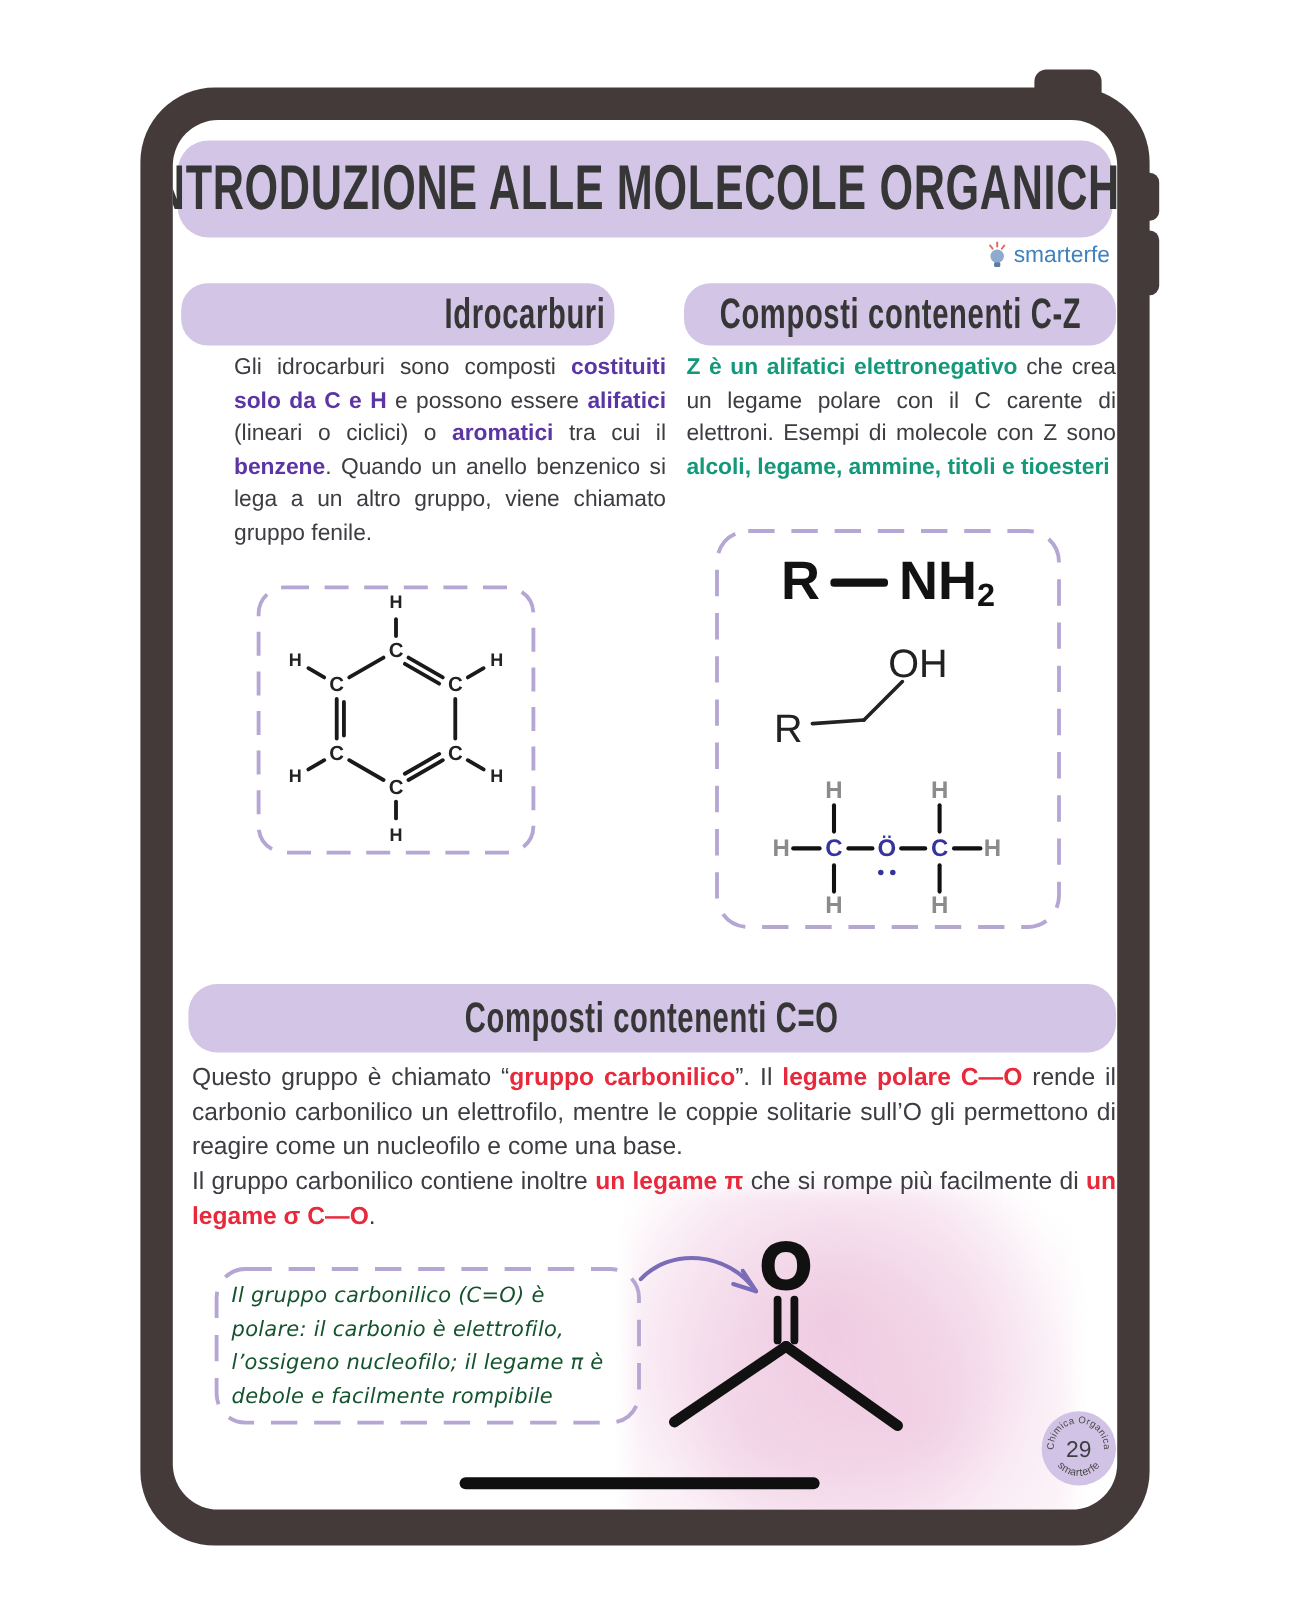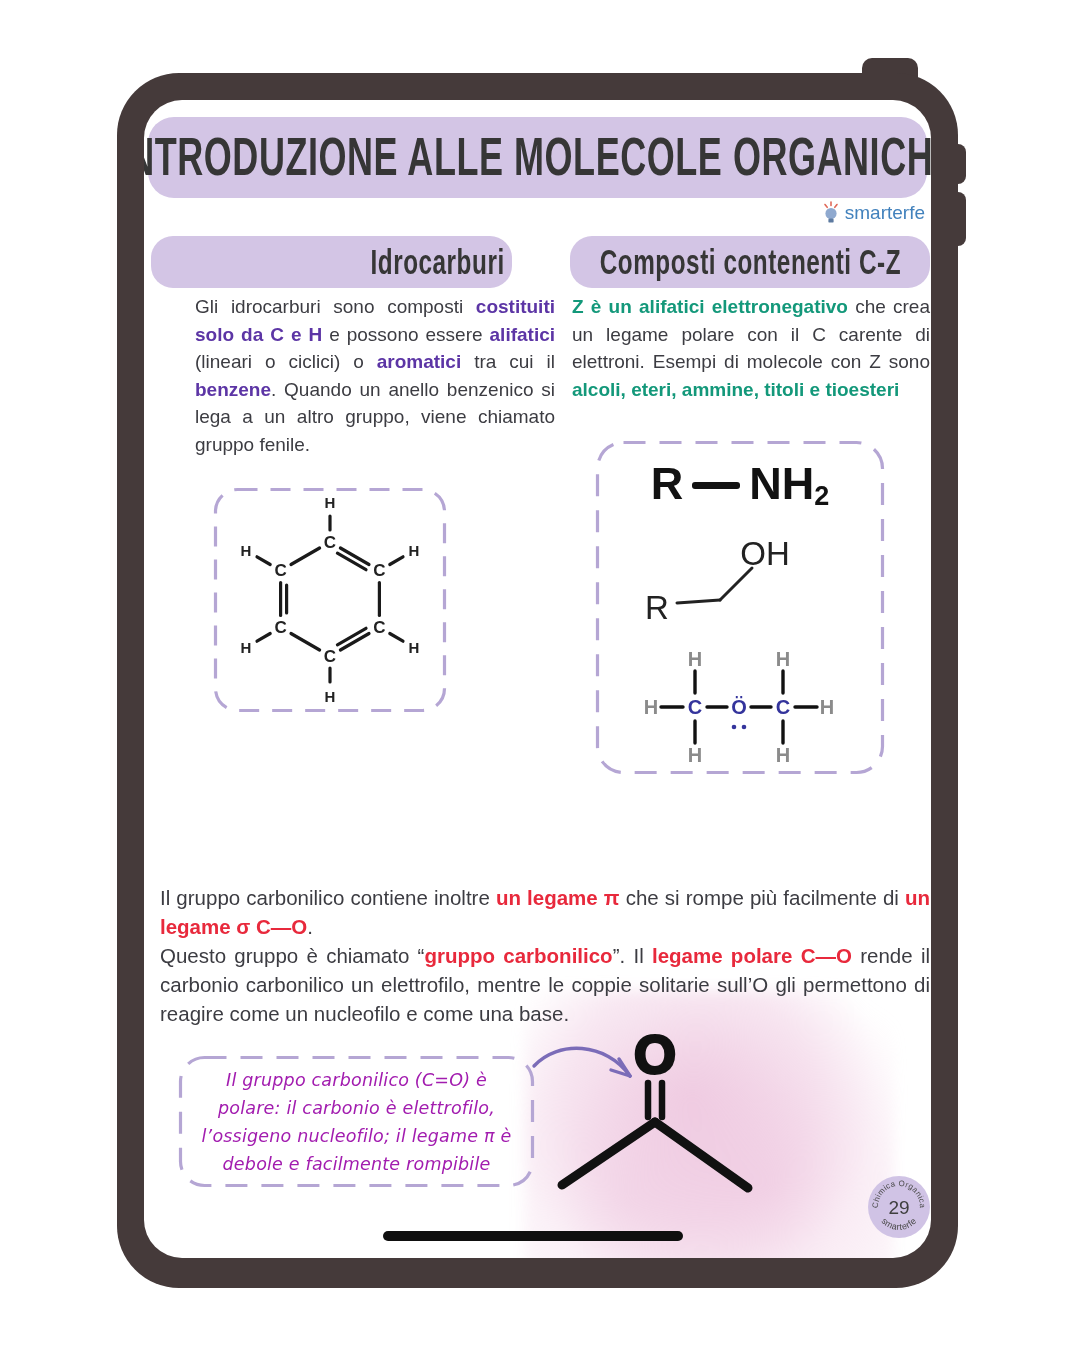--- a/index.html
+++ b/index.html
@@ -44,21 +44,21 @@
   .cz-box      { left:451px; top:340px; width:290px; height:335px; }
   .note-box    { left:34px;  top:955px; width:357px; height:133px; }
 
   
   .amine { position:absolute; left:0; top:18px; width:100%; display:flex; align-items:center; justify-content:center; color:#121212; }
   .amine .big { font-size:45px; font-weight:700; }
   .amine .bond { width:48px; height:7px; background:#121212; border-radius:3px; margin:2px 9px 0 9px; }
   .amine .sub { font-size:27px; font-weight:700; align-self:flex-end; margin-bottom:-2px; }
 
   
-  .note-text { position:absolute; left:0; top:0; width:100%; height:100%; padding:15px 15px; display:flex; align-items:center; justify-content:center; text-align:center; font-family:"DejaVu Sans", sans-serif; font-style:oblique; font-size:17.5px; line-height:28px; color:#a21caf; letter-spacing:0.2px; }
+  .note-text { position:absolute; left:0; top:0; width:100%; height:100%; padding:15px 15px; display:flex; align-items:center; justify-content:center; text-align:left; font-family:"DejaVu Sans", sans-serif; font-style:oblique; font-size:17.5px; line-height:28px; color:#14532d; letter-spacing:0.2px; }
 
   
   .blob { left:380px; top:890px; width:370px; height:280px; filter:blur(7px);
     background:
       radial-gradient(circle at 45% 38%, rgba(233,183,214,0.60) 0%, rgba(233,183,214,0.30) 45%, rgba(233,183,214,0) 72%),
       radial-gradient(circle at 66% 70%, rgba(238,196,222,0.55) 0%, rgba(238,196,222,0) 66%),
       radial-gradient(circle at 28% 76%, rgba(240,205,227,0.45) 0%, rgba(240,205,227,0) 62%);
   }
 
   .arrow-svg  { left:385px; top:935px; }
@@ -98,21 +98,21 @@
 
     <div class="abs pill pill-idro">
       <span class="condensed">Idrocarburi</span>
     </div>
     <div class="abs pill pill-cz">
       <span class="condensed">Composti contenenti C-Z</span>
     </div>
 
     <p class="abs para para-idro"><span>Gli idrocarburi sono composti </span><span class="bp">costituiti solo da C e H</span><span> e possono essere </span><span class="bp">alifatici</span><span> (lineari o ciclici) o </span><span class="bp">aromatici</span><span> tra cui il </span><span class="bp">benzene</span><span>. Quando un anello benzenico si lega a un altro gruppo, viene chiamato gruppo fenile.</span></p>
 
-    <p class="abs para para-cz"><span class="bt">Z è un alifatici elettronegativo</span><span> che crea un legame polare con il C carente di elettroni. Esempi di molecole con Z sono </span><span class="bt">alcoli, eteri, ammine, titoli e tioesteri</span></p>
+    <p class="abs para para-cz"><span class="bt">Z è un alifatici elettronegativo</span><span> che crea un legame polare con il C carente di elettroni. Esempi di molecole con Z sono </span><span class="bt">alcoli, legame, ammine, titoli e tioesteri</span></p>
 
     <div class="dash-box benzene-box">
       <svg class="dash-bg" width="234" height="226">
         <rect x="2.5" y="2.5" width="229" height="221" rx="22" fill="none" stroke="#b5a6d4" stroke-width="3.2" stroke-dasharray="20 13"></rect>
       </svg>
       <svg width="234" height="226" viewBox="0 0 234 226" style="position:absolute;left:0;top:0;">
         <g stroke="#1a1a1a" stroke-width="3.2" stroke-linecap="round">
           <line x1="127.4" y1="61" x2="156" y2="77.5"></line>
           <line x1="124.4" y1="66.2" x2="153" y2="82.7"></line>
           <line x1="166.4" y1="95.5" x2="166.4" y2="128.5"></line>
@@ -189,26 +189,29 @@
           <text x="62" y="16" font-size="20" fill="#8b8b8b">H</text>
           <text x="150" y="16" font-size="20" fill="#8b8b8b">H</text>
           <text x="62" y="112" font-size="20" fill="#8b8b8b">H</text>
           <text x="150" y="112" font-size="20" fill="#8b8b8b">H</text>
         </g>
         <circle cx="101" cy="84" r="2.3" fill="#34349c"></circle>
         <circle cx="111" cy="84" r="2.3" fill="#34349c"></circle>
       </svg>
     </div>
 
+    <div class="abs pill pill-co">
+      <span class="condensed">Composti contenenti C=O</span>
+    </div>
 
     <div class="abs blob"></div>
 
     <div class="abs para para-co">
+      <p><span>Questo gruppo è chiamato “</span><span class="br">gruppo carbonilico</span><span>”. Il </span><span class="br">legame polare C—O</span><span> rende il carbonio carbonilico un elettrofilo, mentre le coppie solitarie sull’O gli permettono di reagire come un nucleofilo e come una base.</span></p>
       <p><span>Il gruppo carbonilico contiene inoltre </span><span class="br">un legame π</span><span>  che si rompe più facilmente di </span><span class="br">un legame σ  C—O</span><span>.</span></p>
-      <p><span>Questo gruppo è chiamato “</span><span class="br">gruppo carbonilico</span><span>”. Il </span><span class="br">legame polare C—O</span><span> rende il carbonio carbonilico un elettrofilo, mentre le coppie solitarie sull’O gli permettono di reagire come un nucleofilo e come una base.</span></p>
     </div>
 
     <div class="dash-box note-box">
       <svg class="dash-bg" width="357" height="133">
         <rect x="2.5" y="2.5" width="352" height="128" rx="24" fill="none" stroke="#b5a6d4" stroke-width="3.2" stroke-dasharray="22 14"></rect>
       </svg>
       <div class="note-text">Il gruppo carbonilico (C=O) è polare: il carbonio è elettrofilo, l’ossigeno nucleofilo; il legame π è debole e facilmente rompibile</div>
     </div>
 
     <svg class="abs arrow-svg" width="120" height="55" viewBox="0 0 120 55">

